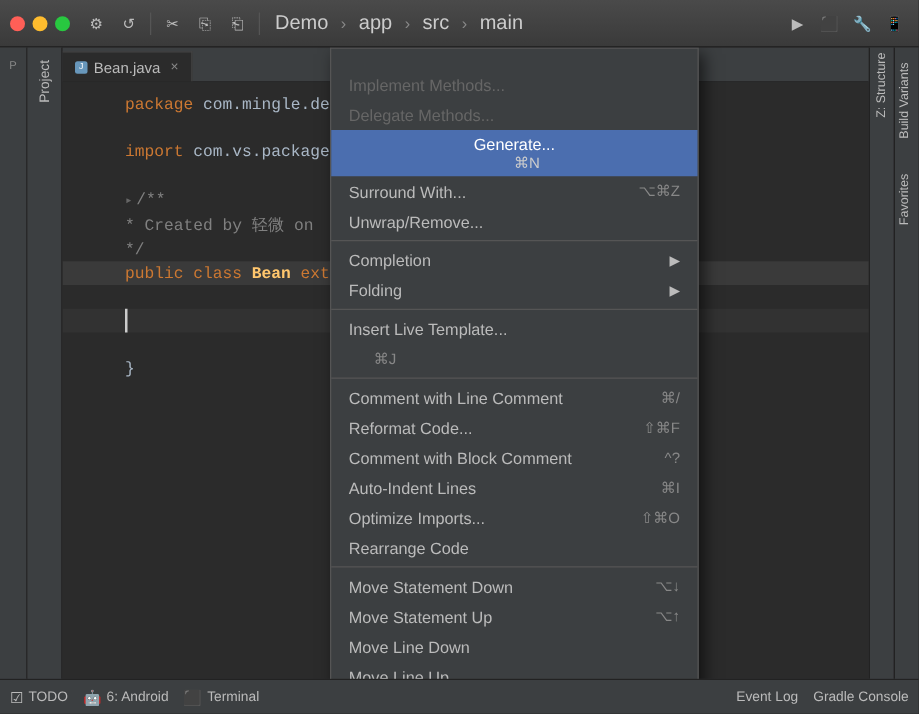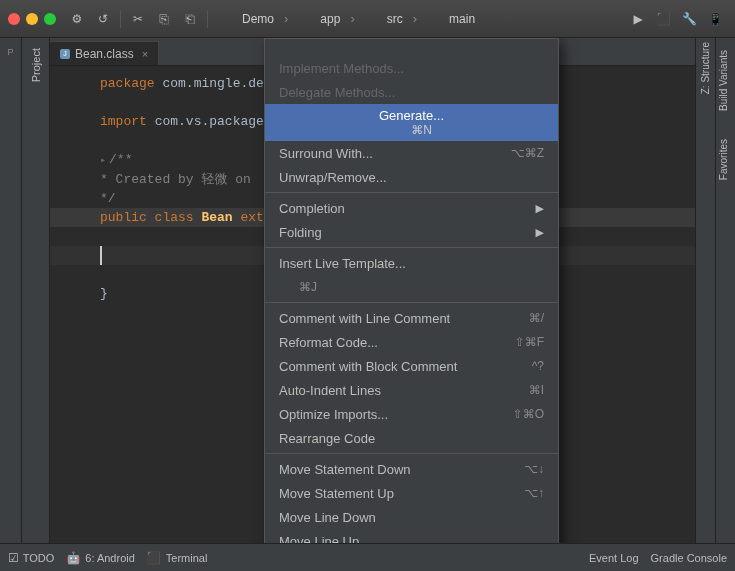--- a/index.html
+++ b/index.html
@@ -49,24 +49,23 @@
       cursor: pointer;
       display: flex; align-items: center; justify-content: center;
     }
     .toolbar-separator {
       width: 1px; height: 18px;
       background: #555;
       margin: 0 2px;
     }
     .toolbar-text {
       color: #ccc;
-      font-size: 12px;
+      font-size: 16px;
       padding: 2px 6px;
       border-radius: 3px;
-      margin-left: 22px;
     }
 
     
     .main-layout {
       display: flex;
       height: calc(571px - 38px - 28px);
     }
 
     
     .sidebar-left {
@@ -313,21 +312,21 @@
 
   <div class="project-panel">
     <span class="panel-label">Project</span>
   </div>
 
   <div class="editor-area">
 
     <div class="tab-bar">
       <div class="tab">
         <div class="tab-icon">J</div>
-        <span>Bean.class</span>
+        <span>Bean.java</span>
         <span class="tab-close">×</span>
       </div>
     </div>
 
     <div class="editor-content">
       <div class="line">
         <span class="line-num"></span>
         <span class="line-content"><span class="kw">package</span> <span class="pkg">com.mingle.dem</span></span>
       </div>
       <div class="line">

